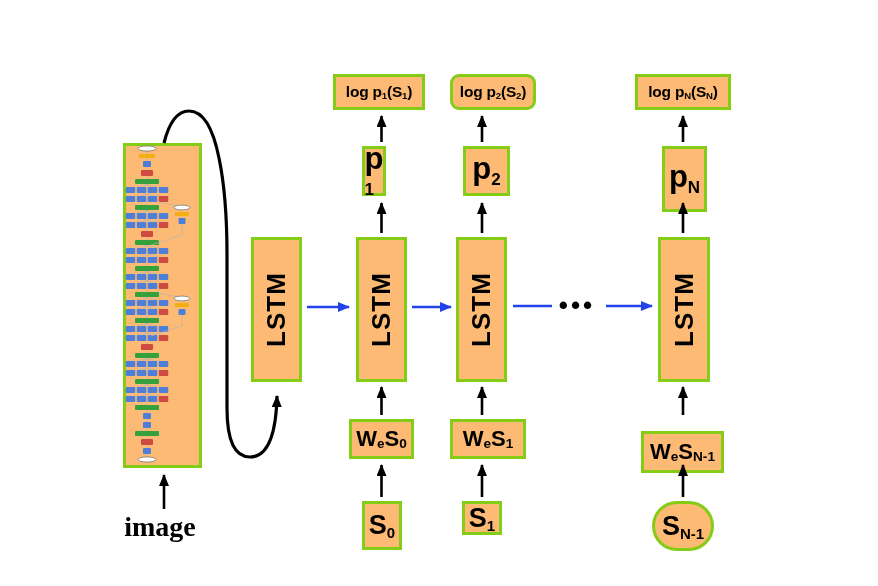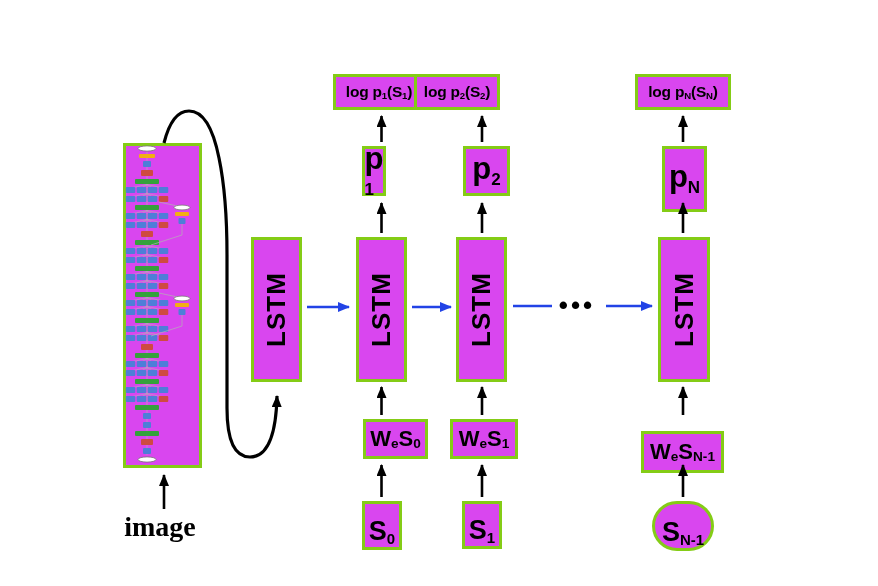--- a/index.html
+++ b/index.html
@@ -1,30 +1,30 @@
 <!DOCTYPE html>
 <html><head>
 <meta charset="utf-8">
 <style>
   html,body{margin:0;padding:0;}
   body{
     width:878px;height:586px;background:#ffffff;position:relative;
     font-family:"Liberation Sans", sans-serif;color:#000;overflow:hidden;
   }
   .box{
-    position:absolute;box-sizing:border-box;border:3px solid #84cc16;background:#d946ef;
+    position:absolute;box-sizing:border-box;border:3px solid #84cc16;background:#fdba74;
     display:flex;align-items:center;justify-content:center;
   }
   .log{font-size:15.5px;font-weight:600;letter-spacing:-0.2px;white-space:nowrap;}
   .pbox{font-weight:600;}
   .pbig{font-size:31px;line-height:1;transform:translateY(-3px);display:inline-block;}
   .psub{font-size:17px;font-weight:600;display:inline-block;transform:translateY(3px);}
   .sb{font-size:0.62em;display:inline-block;transform:translateY(0.18em);}
   .webox{font-size:22px;font-weight:600;white-space:nowrap;}
-  .sbox{font-size:27px;font-weight:600;white-space:nowrap;align-items:flex-end;}
+  .sbox{font-size:27px;font-weight:600;white-space:nowrap;}
   .ssub{font-size:15px;font-weight:600;display:inline-block;transform:translateY(4px);}
   .lstm{font-weight:600;}
   .lstm span{transform:rotate(-90deg);font-size:26px;letter-spacing:1px;white-space:nowrap;display:block;}
   .imagelabel{
     position:absolute;font-size:28px;font-weight:600;text-align:center;
   }
   .dots{
     position:absolute;font-size:26px;line-height:26px;letter-spacing:3px;
     font-weight:700;text-align:center;white-space:nowrap;
   }
@@ -51,37 +51,37 @@
 </div>
 
 <div class="dots" style="left:551px;top:292px;width:52px;">•••</div>
 
 <div class="box log" style="left:333px;top:74px;width:92px;height:36px;border-width:3px;">
   <span><span>log p</span><span class="sb">1</span><span>(S</span><span class="sb">1</span><span>)</span></span>
 </div>
 <div class="box pbox" style="left:362px;top:146px;width:24px;height:50px;">
   <span><span class="pbig">p</span><span class="psub">1</span></span>
 </div>
-<div class="box webox" style="left:363px;top:419px;width:65px;height:40px;align-items:center;">
+<div class="box webox" style="left:349px;top:419px;width:65px;height:40px;align-items:center;">
   <span><span>W</span><span class="sb">e</span><span>S</span><span class="sb">0</span></span>
 </div>
 <div class="box sbox" style="left:362px;top:501px;width:40px;height:49px;">
   <span><span>S</span><span class="ssub">0</span></span>
 </div>
 
-<div class="box log" style="left:414px;top:74px;width:86px;height:36px;border-width:3px;">
+<div class="box log" style="left:450px;top:74px;width:86px;height:36px;border-width:3px;border-radius:9px;">
   <span><span>log p</span><span class="sb">2</span><span>(S</span><span class="sb">2</span><span>)</span></span>
 </div>
 <div class="box pbox" style="left:463px;top:146px;width:47px;height:50px;">
   <span><span class="pbig">p</span><span class="psub">2</span></span>
 </div>
-<div class="box webox" style="left:450px;top:419px;width:68px;height:40px;">
+<div class="box webox" style="left:450px;top:419px;width:76px;height:40px;">
   <span><span>W</span><span class="sb">e</span><span>S</span><span class="sb">1</span></span>
 </div>
-<div class="box sbox" style="left:462px;top:501px;width:40px;height:48px;">
+<div class="box sbox" style="left:462px;top:501px;width:40px;height:34px;">
   <span><span>S</span><span class="ssub">1</span></span>
 </div>
 
 <div class="box log" style="left:635px;top:74px;width:96px;height:36px;border-width:3px;">
   <span><span>log p</span><span class="sb">N</span><span>(S</span><span class="sb">N</span><span>)</span></span>
 </div>
 <div class="box pbox" style="left:662px;top:146px;width:45px;height:66px;">
   <span><span class="pbig">p</span><span class="psub">N</span></span>
 </div>
 <div class="box webox" style="left:641px;top:431px;width:83px;height:42px;">

